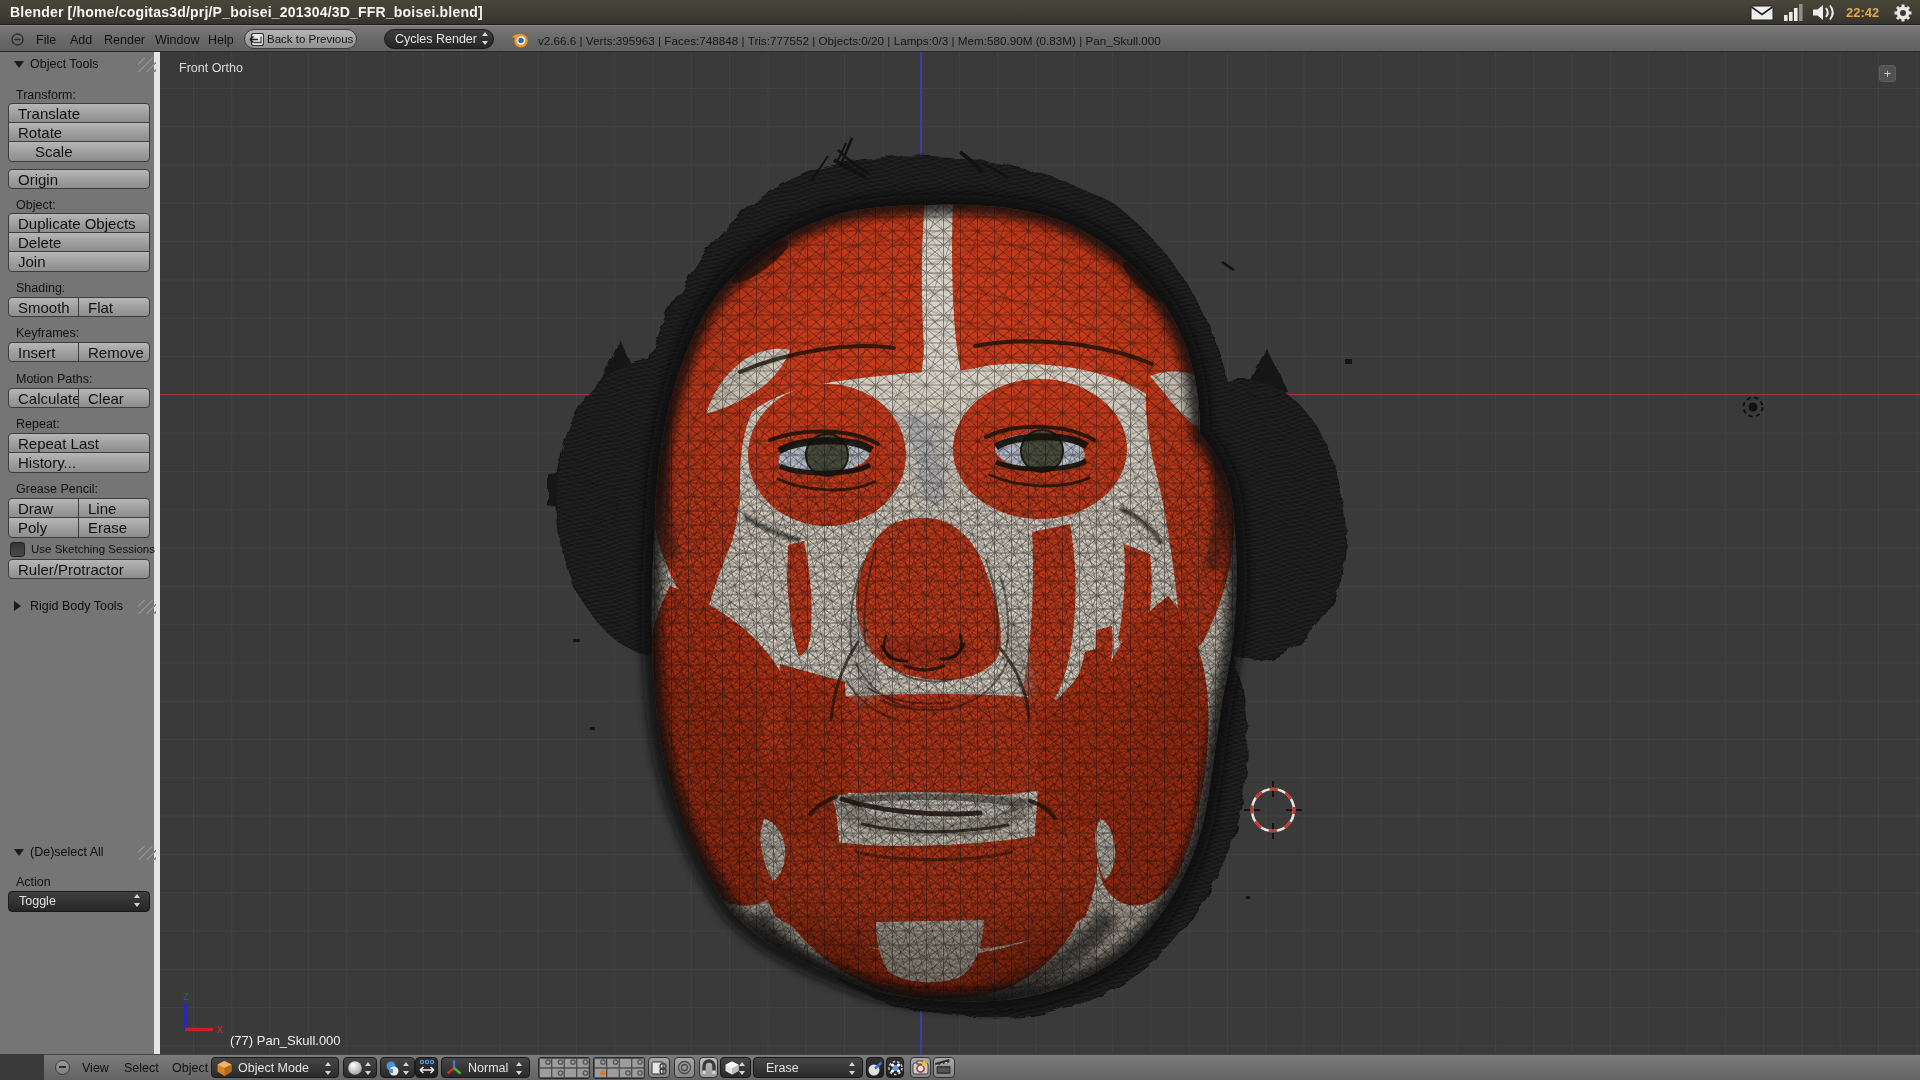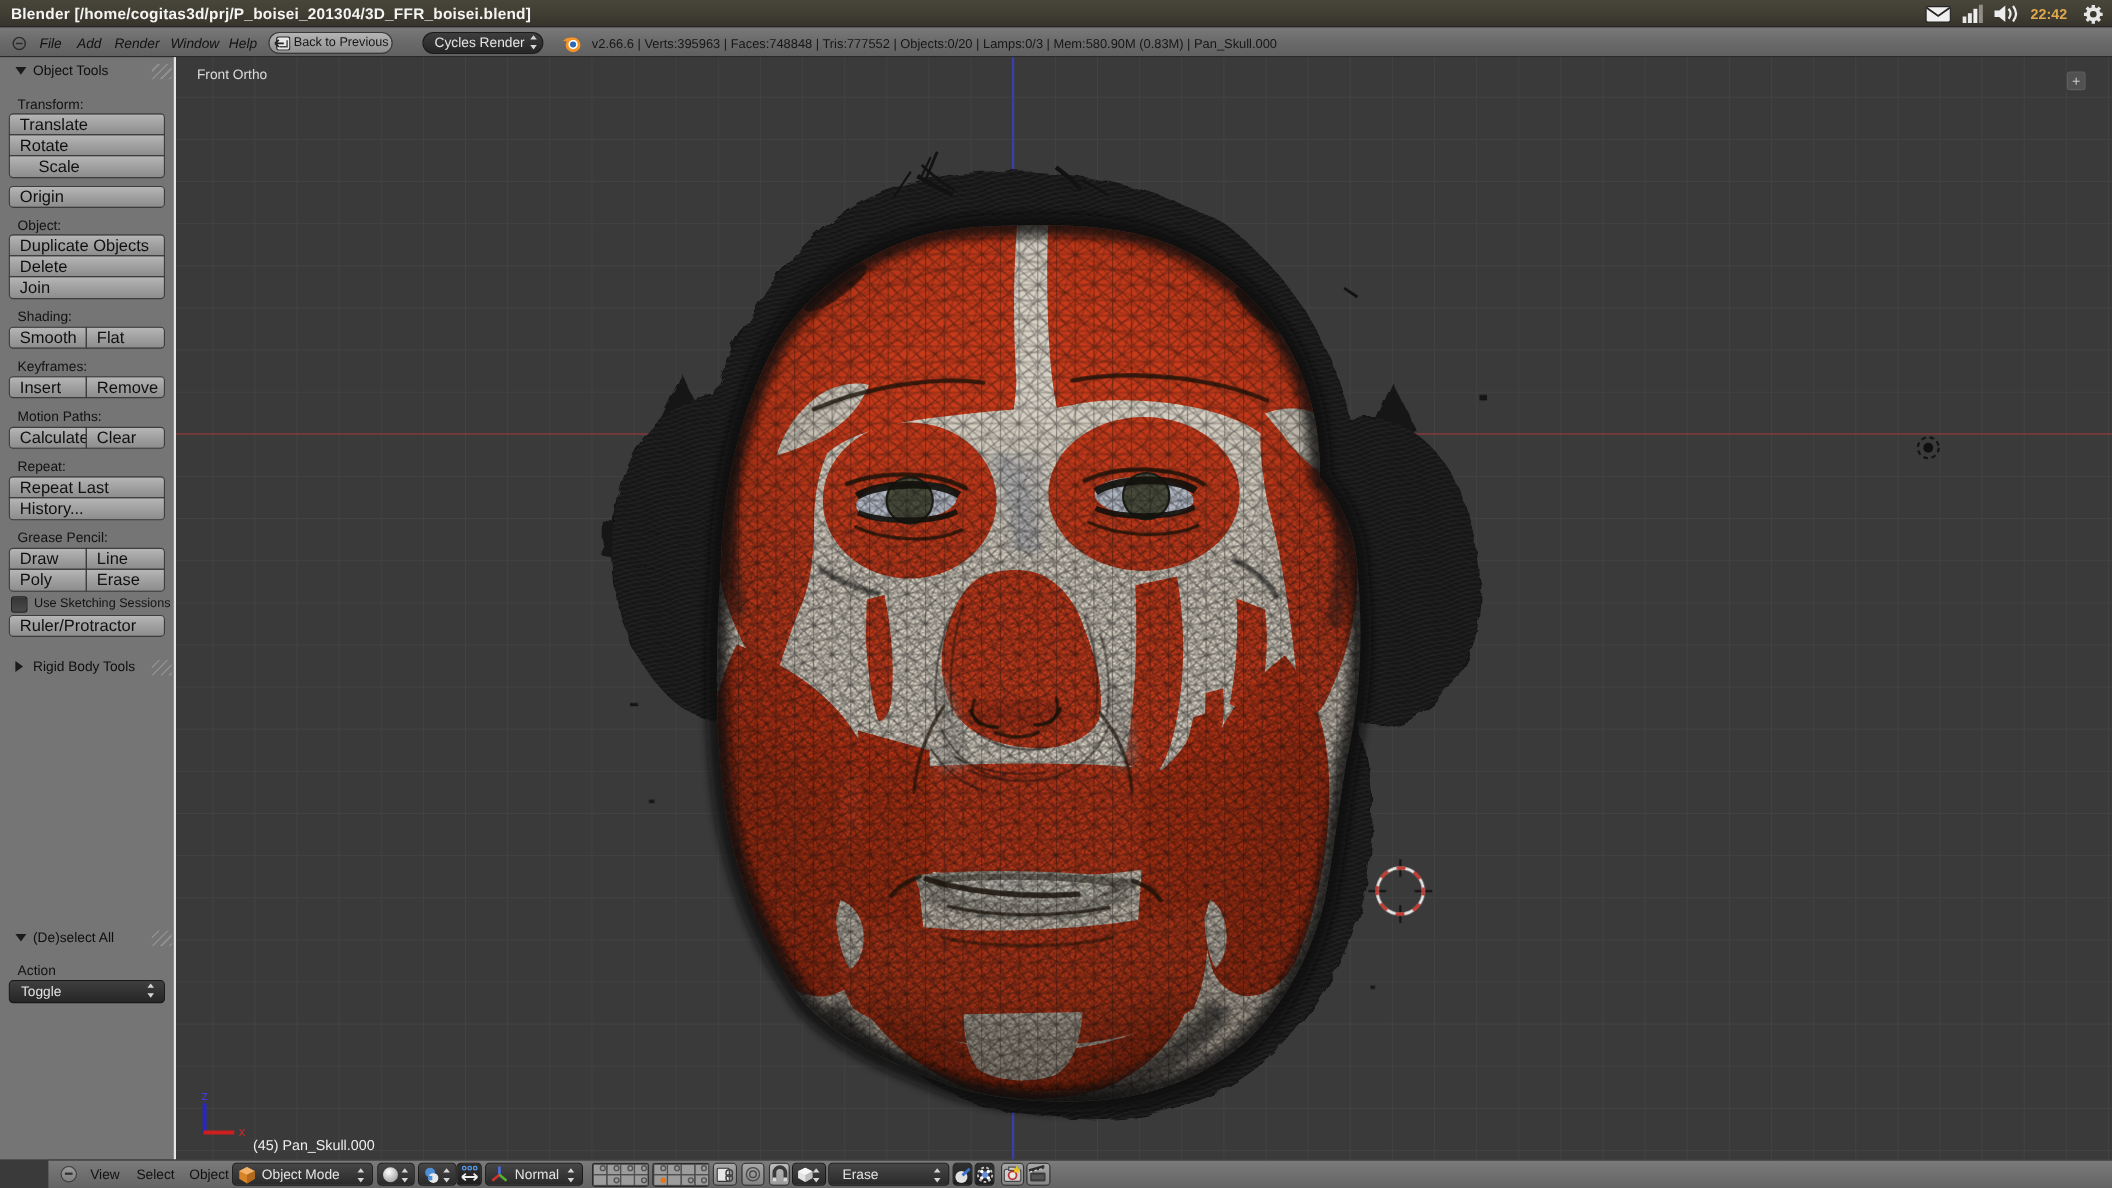--- a/index.html
+++ b/index.html
@@ -9,36 +9,36 @@
   
   #titlebar { position:absolute; left:0; top:0; width:1920px; height:25px;
     background:linear-gradient(180deg,#484539 0%, #403d33 55%, #35332b 100%);
     border-bottom:1px solid #1c1c1c; color:#f4f4f2; }
   #titlebar .t { position:absolute; left:10px; top:4px; font-size:14px; font-weight:bold; letter-spacing:0.2px; }
   #clock { position:absolute; left:1846px; top:5px; font-size:13px; color:#e0a94f; font-weight:bold;}
   
   #menubar { position:absolute; left:0; top:25px; width:1920px; height:27px;
     background:linear-gradient(180deg,#787878 0%, #6b6b6b 45%, #606060 100%);
     border-top:1px solid #8a8a8a; border-bottom:1px solid #2a2a2a; color:#111; font-size:12.5px; }
-  .mitem { position:absolute; top:7px;font-style:italic; }
+  .mitem { position:absolute; top:7px; }
   #btn-back { position:absolute; left:244px; top:3px; width:113px; height:20px; white-space:nowrap;
     background:linear-gradient(180deg,#b5b5b5,#909090); border:1px solid #3a3a3a; border-radius:10px;
     font-size:11.5px; color:#151515; line-height:18px; padding-left:22px; }
   #dd-cycles { position:absolute; left:384px; top:3px; width:110px; height:20px;
     background:linear-gradient(180deg,#3d3d3d,#252525); border:1px solid #1a1a1a; border-radius:10px;
     color:#e4e4e4; font-size:12.5px; line-height:18px; padding-left:10px; }
   .updn { position:absolute; width:7px; height:13px; }
   .updn:before { content:""; position:absolute; left:0; top:0; border:3.5px solid transparent; border-bottom:4.5px solid #c9c9c9; border-top:none;}
   .updn:after { content:""; position:absolute; left:0; bottom:0; border:3.5px solid transparent; border-top:4.5px solid #c9c9c9; border-bottom:none;}
   .updn.dark:before { border-bottom-color:#d6d6d6; }
   .updn.dark:after { border-top-color:#d6d6d6; }
   #infotext { position:absolute; left:538px; top:8px; font-size:11.7px; color:#161616; }
   
   #shelf { position:absolute; left:0; top:52px; width:160px; height:1002px;
-    background:#757575; border-right:2px solid #e5e5e5; color:#111; font-size:12.5px; }
+    background:#757575; border-right:6px solid #e5e5e5; color:#111; font-size:12.5px; }
   .phead { position:absolute; left:0; width:160px; height:22px; color:#0e0e0e; }
   .phead .tri { position:absolute; left:14px; top:7px; width:0; height:0;
     border-left:5px solid transparent; border-right:5px solid transparent; border-top:7px solid #1b1b1b; }
   .phead .tri.right { border-top:5px solid transparent; border-bottom:5px solid transparent; border-left:7px solid #1b1b1b; border-right:none; top:5px;}
   .phead .txt { position:absolute; left:30px; top:3px; font-size:12.5px; }
   .plabel { position:absolute; left:16px; color:#121212; white-space:nowrap; }
   .btn { position:absolute; background:linear-gradient(180deg,#b6b6b6 0%,#a2a2a2 45%,#8d8d8d 100%);
     border:1px solid #3d3d3d; color:#101010; font-size:15px; padding-left:9px;
     display:flex; align-items:center; }
   .grip { position:absolute; right:4px; width:18px; height:14px;
@@ -401,21 +401,21 @@
   <circle cx="1273" cy="810" r="21" fill="none" stroke="#c8392e" stroke-width="2.8" stroke-dasharray="8.25 8.25" stroke-dashoffset="4.12"></circle>
 </g>
 </svg>
 
   <svg class="abs" style="left:15px;top:938px" width="70" height="60" viewBox="0 0 70 60">
     <path d="M11,13 V40" stroke="#2727c8" stroke-width="3.5"></path>
     <path d="M10,39.5 H38" stroke="#cc1f1f" stroke-width="3.5"></path>
     <text x="8" y="10" font-size="12" fill="#3d3dd8">z</text>
     <text x="42" y="43" font-size="12" fill="#cc2a2a">x</text>
   </svg>
-  <div id="objlabel">(45) Pan_Skull.000</div>
+  <div id="objlabel">(77) Pan_Skull.000</div>
   <div id="plusbtn">+</div>
 </div>
 
 <div id="botbar">
   <div class="circ-ic" style="left:11px;top:5px"></div>
   <div class="bitem" style="left:38px">View</div>
   <div class="bitem" style="left:80px">Select</div>
   <div class="bitem" style="left:128px">Object</div>
 
   <div class="ddark" style="left:167px;width:128px;"></div>

